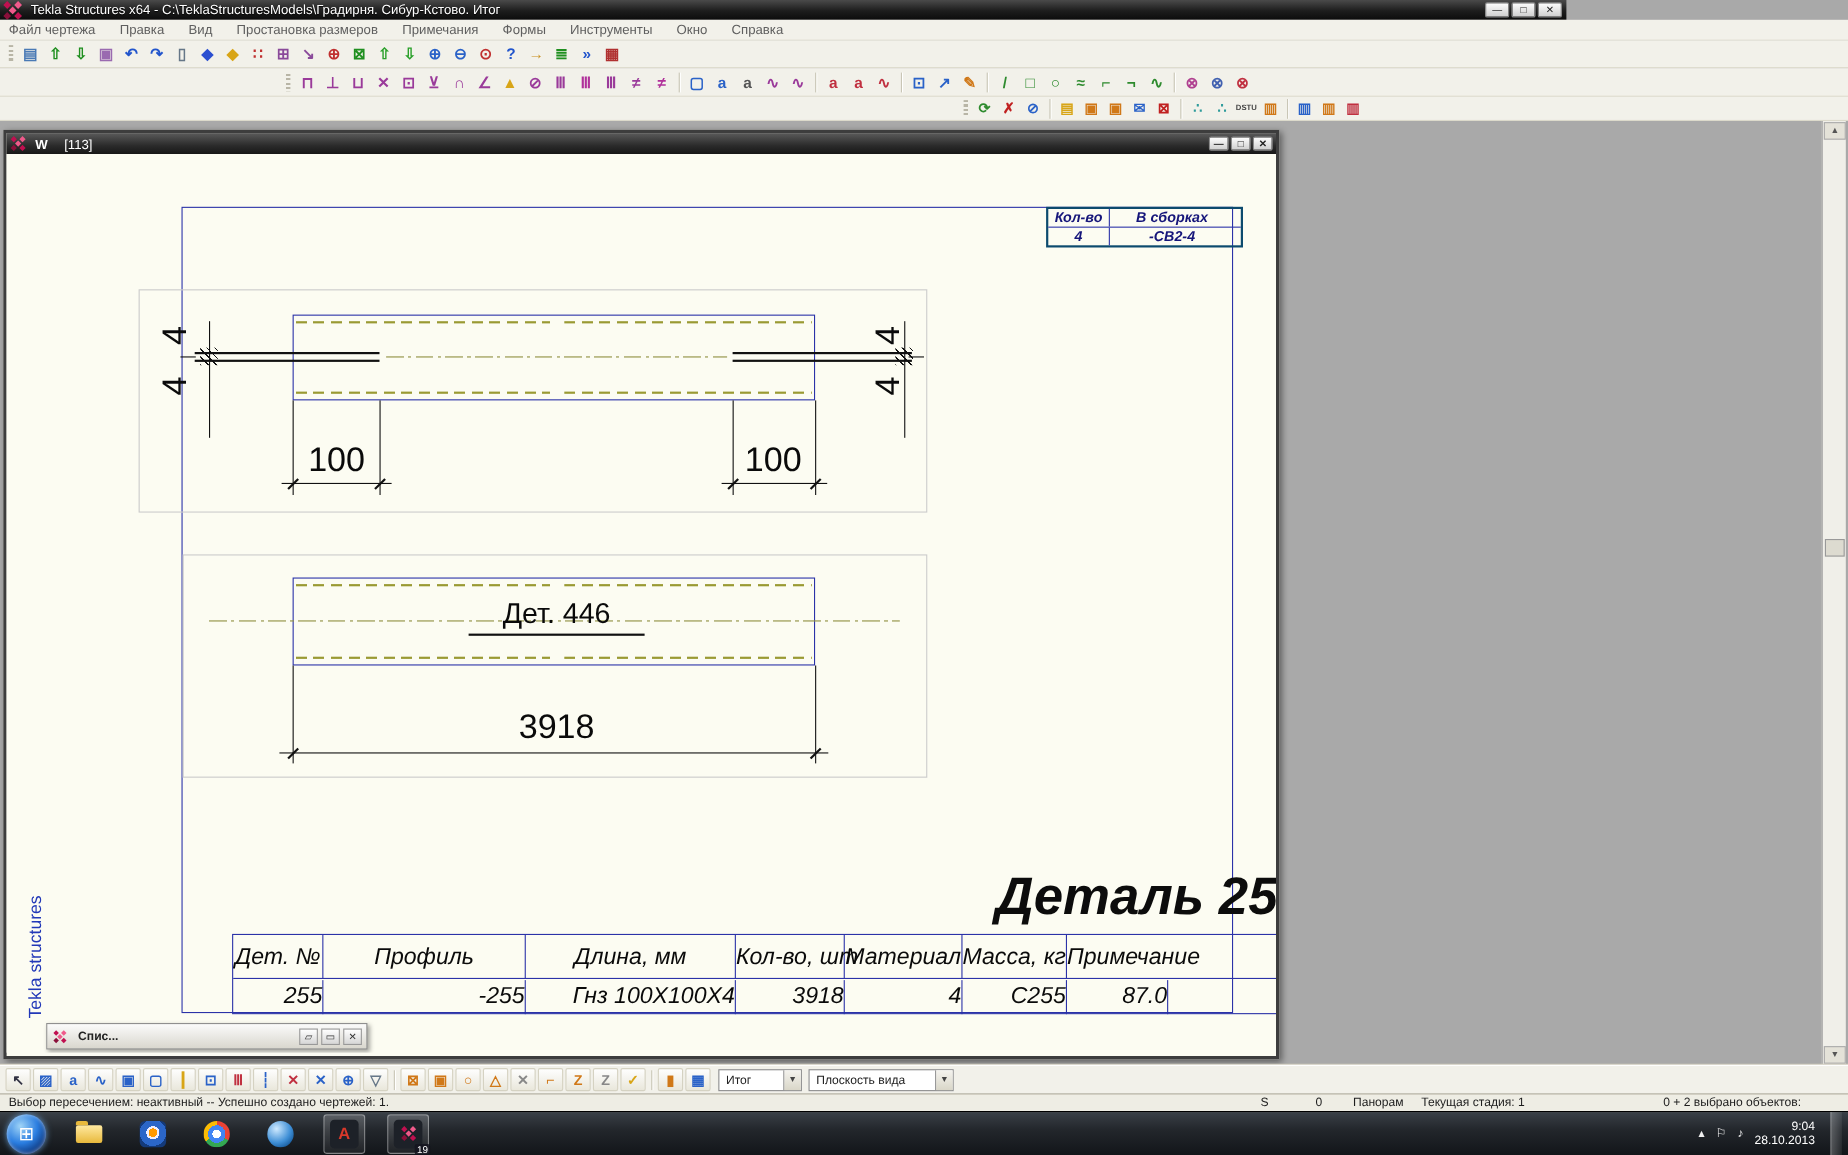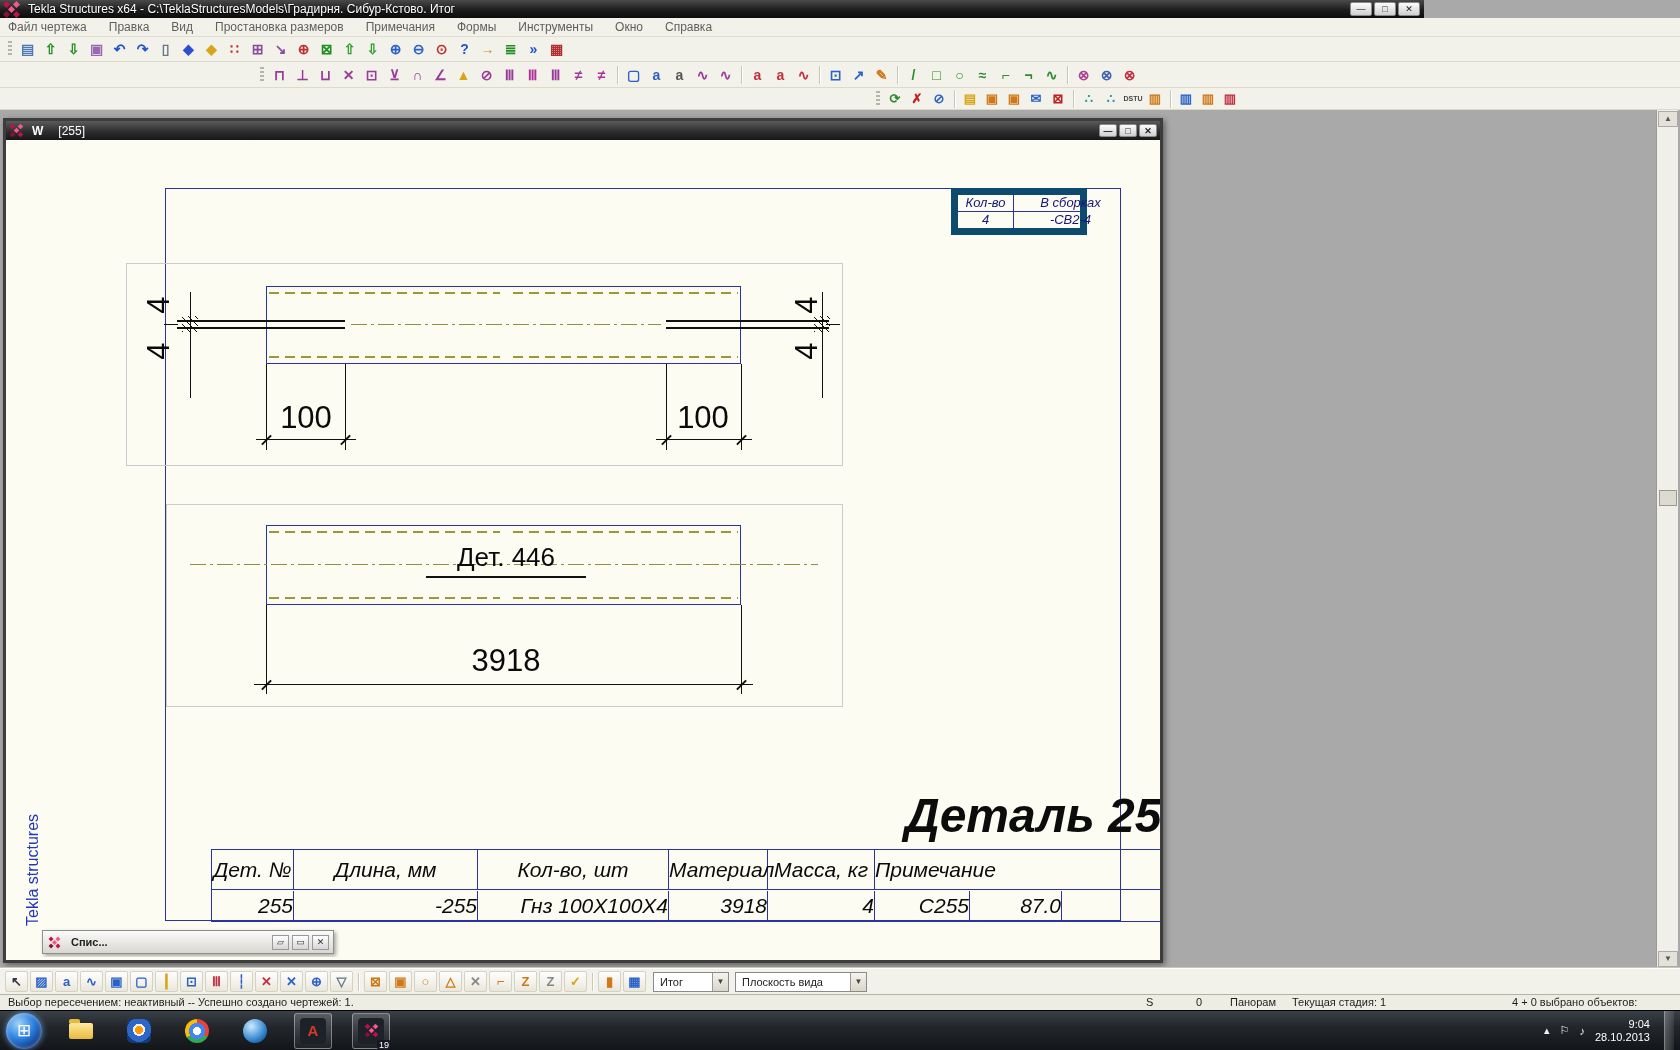--- a/index.html
+++ b/index.html
@@ -71,22 +71,22 @@
   .weld4 { position:absolute; width:30px; height:30px; font-size:31px; color:#0a0a0a;
     transform:rotate(-90deg); text-align:center; line-height:30px; }
   .partlabel { position:absolute; font-size:26px; color:#0a0a0a; text-align:center;
     border-bottom:2px solid #111; padding-bottom:3px; white-space:nowrap; }
   .bigtitle { position:absolute; left:899px; top:648px; font-size:48px; font-style:italic;
     font-weight:bold; color:#0c0c0c; white-space:nowrap; }
   .brand { position:absolute; left:18px; top:626px; height:160px; writing-mode:vertical-rl;
     transform:rotate(180deg); font-size:16px; color:#2238b8; white-space:nowrap; }
 
   
-  .qtable { position:absolute; left:945px; top:48px; width:136px; border:7px solid #0c4a6e;
-    font-style:italic; font-size:13px; color:#15157a; background:transparent; }
+  .qtable { position:absolute; left:945px; top:48px; width:179px; border:2px solid #0c4a6e;
+    font-style:italic; font-size:13px; color:#15157a; background:transparent;font-weight:bold; }
   .q-row { display:grid; grid-template-columns:56px 113px; }
   .q-row > div { text-align:center; border-right:1px solid #2b32a8; line-height:16px; height:16px; white-space:nowrap; }
   .q-row > div:last-child { border-right:none; }
   .q-head { border-bottom:1px solid #2b32a8; }
 
   
   .ptable { position:absolute; left:157px; top:709px; width:959px; height:73px; border:1px solid #2b32a8;margin-left:48px; }
   .pt-row { position:absolute; left:0; display:grid;
     grid-template-columns:82px 184px 191px 99px 107px 95px 92px 107px; width:957px; }
   .pt-row > div { border-right:1px solid #2b32a8; text-align:center; white-space:nowrap;
@@ -313,21 +313,21 @@
       <span class="ticon" style="color: rgb(192, 48, 64);">▥</span>
     </span>
 </div>
 
 <div class="mdi">
 
   <div class="dwin">
     <div class="dwin-title">
       <span class="tekla-logo" style="transform:rotate(45deg) scale(.8)"></span>
       <span class="lbl">W</span>
-      <span class="num">[255]</span>
+      <span class="num">[113]</span>
       <span class="winbtns">
 
       <span class="wbtn" style="width:18px;height:13px">—</span>
           <span class="wbtn" style="width:18px;height:13px">□</span>
           <span class="wbtn" style="width:18px;height:13px">✕</span>
         </span>
     </div>
 
     <div class="dclient">
 
@@ -399,20 +399,21 @@
       <div class="tick" style="left:254px;top:544px;"></div>
       <div class="tick" style="left:729px;top:544px;"></div>
       <div class="dimtext" style="left:410px;top:503px;width:180px;">3918</div>
 
       <div class="bigtitle">Деталь 255</div>
 
       <div class="ptable">
         <div class="pt-row pt-head">
 
         <div>Дет. №</div>
+            <div>Профиль</div>
             <div>Длина, мм</div>
             <div>Кол-во, шт</div>
             <div>Материал</div>
             <div>Масса, кг</div>
             <div>Примечание</div>
           </div>
         <div class="pt-row pt-body">
 
         <div>255</div>
             <div>-255</div>
@@ -493,21 +494,21 @@
     <span class="carrow">▼</span>
   </span>
 </div>
 
 <div class="statusbar">
   <span style="left:8px">Выбор пересечением: неактивный -- Успешно создано чертежей: 1.</span>
   <span style="left:1146px">S</span>
   <span style="left:1196px">0</span>
   <span style="left:1230px">Панорам</span>
   <span style="left:1292px">Текущая стадия: 1</span>
-  <span style="left:1512px">4 + 0 выбрано объектов:</span>
+  <span style="left:1512px">0 + 2 выбрано объектов:</span>
 </div>
 
 <div class="taskbar">
   <div class="orb">
       <span>⊞</span>
     </div>
   <div class="tapp">
       <div class="folder-shape"></div>
     </div>
   <div class="tapp">

